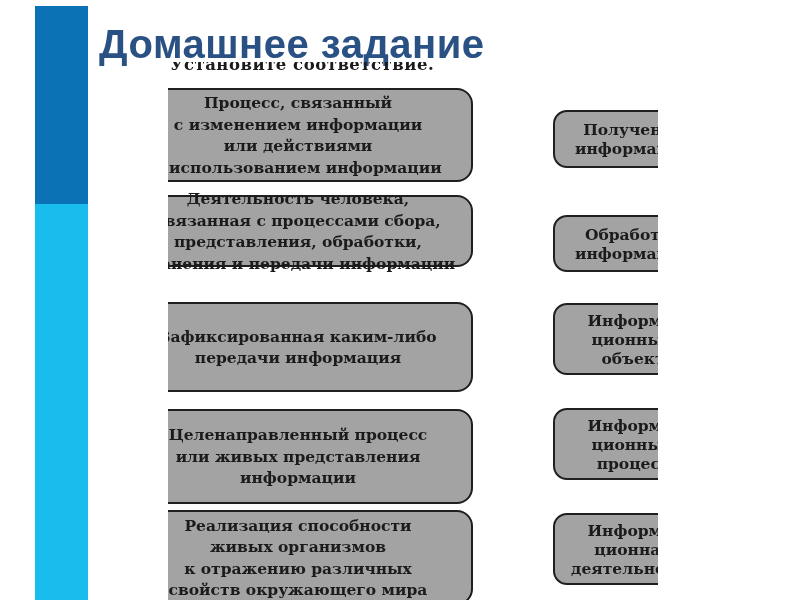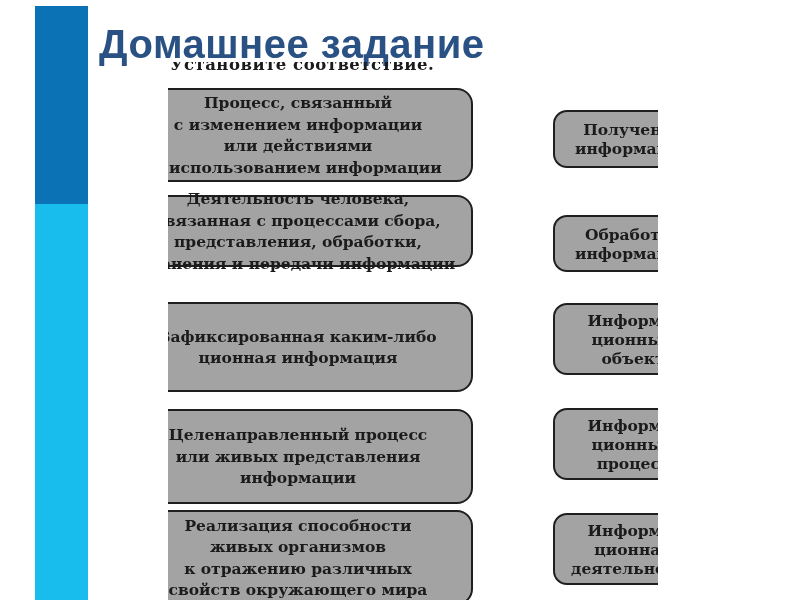--- a/index.html
+++ b/index.html
@@ -65,21 +65,21 @@
 
     <div class="lbox lbox2">
       <span>Деятельность человека,</span>
       <span>связанная с процессами сбора,</span>
       <span>представления, обработки,</span>
       <span>хранения и передачи информации</span>
     </div>
 
     <div class="lbox lbox3">
       <span>Зафиксированная каким-либо</span>
-      <span>ционная информация</span>
+      <span>передачи информация</span>
     </div>
 
     <div class="lbox lbox4">
       <span>Целенаправленный процесс</span>
       <span>или живых представления</span>
       <span>информации</span>
     </div>
 
     <div class="lbox lbox5">
       <span>Реализация способности</span>

